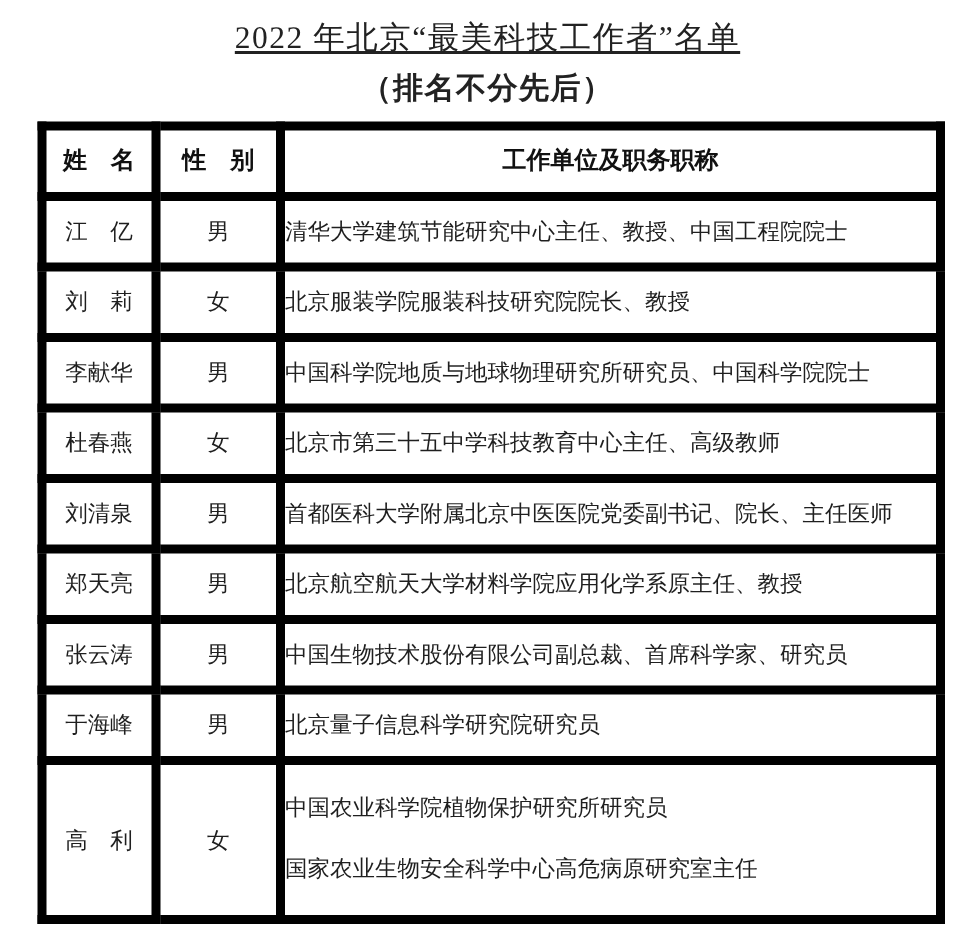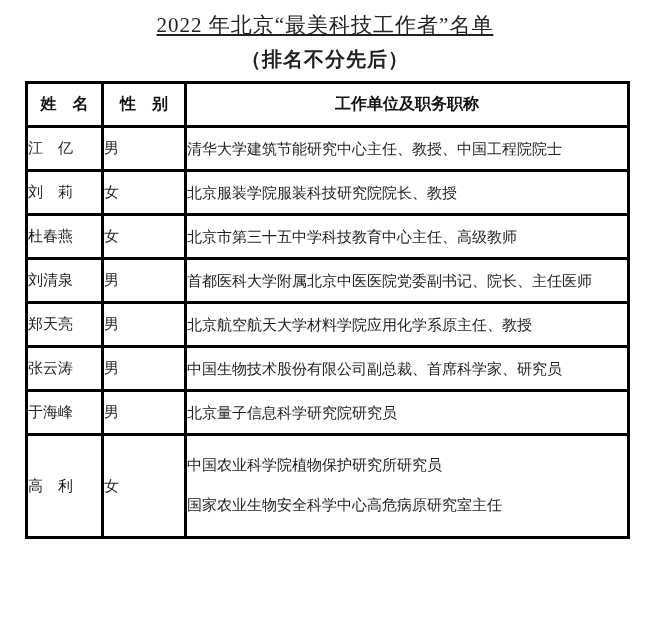--- a/index.html
+++ b/index.html
@@ -37,39 +37,40 @@
     color: #222222;
   }
   table.roster {
     margin: 9px 0 0 25px;
     width: 605px;
     border-collapse: collapse;
     table-layout: fixed;
   }
   table.roster th,
   table.roster td {
-    border: 3px solid #000000;
+    border: 6px solid #000000;
     vertical-align: middle;
     background: #ffffff;
   }
   table.roster th {
     font-size: 16px;
     font-weight: bold;
     color: #111111;
     text-align: center;
     height: 41px;
     padding: 0;
   }
   table.roster td {
     font-size: 15px;
     color: #1f1f1f;
     height: 41px;
     padding: 0;
   }
   td.cell-name, td.cell-gender {
+    text-align: center;
   }
   td.cell-work {
     text-align: left;
     padding-left: 10px;
     padding-right: 6px;
   }
   tr.tall-row td {
     height: 100px;
   }
   .work-line {
@@ -108,20 +109,27 @@
         </td>
     </tr>
     <tr>
       <td class="cell-name">刘　莉</td>
       <td class="cell-gender">女</td>
       <td class="cell-work">
           <div class="work-line">北京服装学院服装科技研究院院长、教授</div>
         </td>
     </tr>
     <tr>
+      <td class="cell-name">李献华</td>
+      <td class="cell-gender">男</td>
+      <td class="cell-work">
+          <div class="work-line">中国科学院地质与地球物理研究所研究员、中国科学院院士</div>
+        </td>
+    </tr>
+    <tr>
       <td class="cell-name">杜春燕</td>
       <td class="cell-gender">女</td>
       <td class="cell-work">
           <div class="work-line">北京市第三十五中学科技教育中心主任、高级教师</div>
         </td>
     </tr>
     <tr>
       <td class="cell-name">刘清泉</td>
       <td class="cell-gender">男</td>
       <td class="cell-work">

